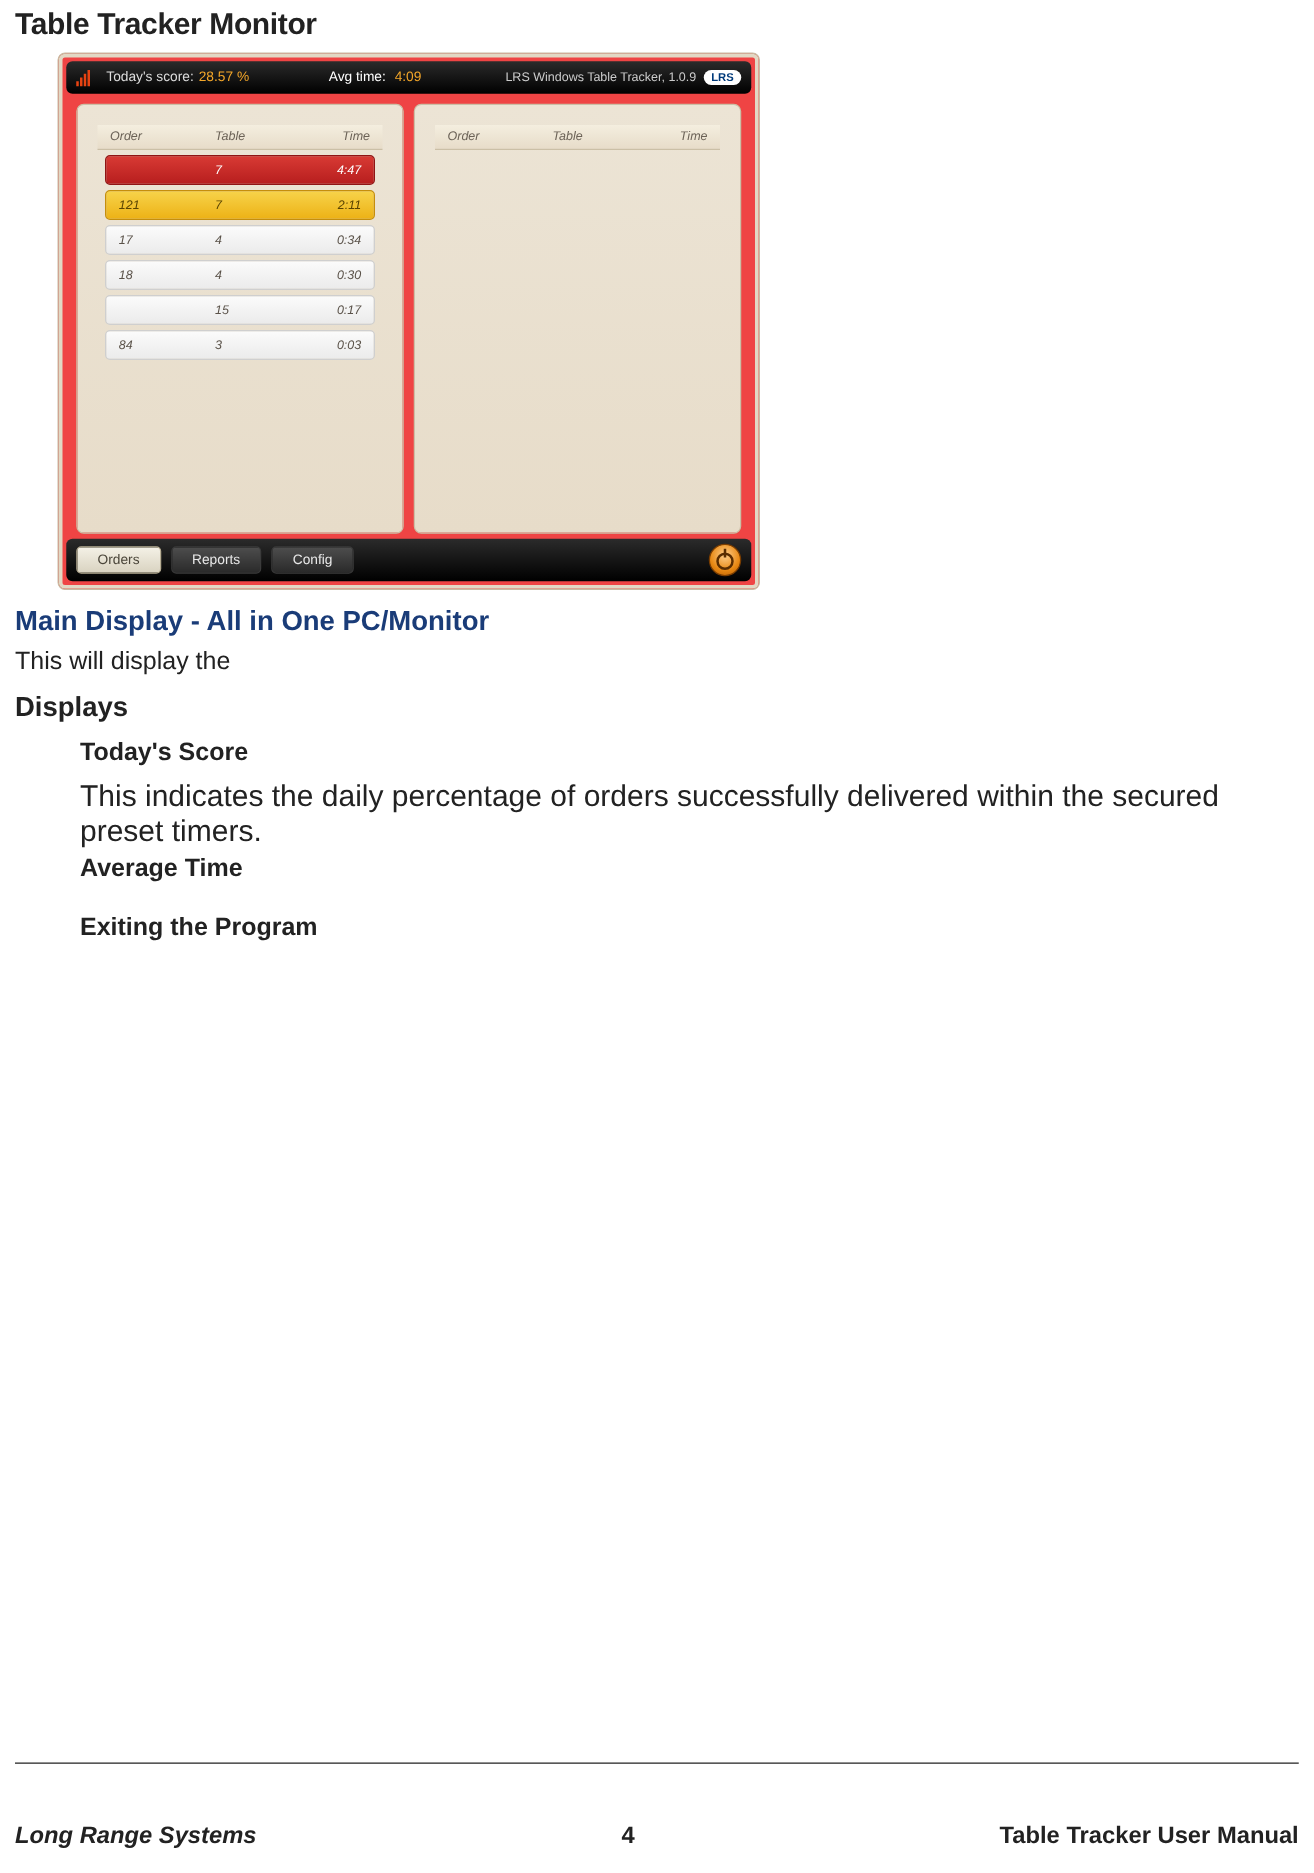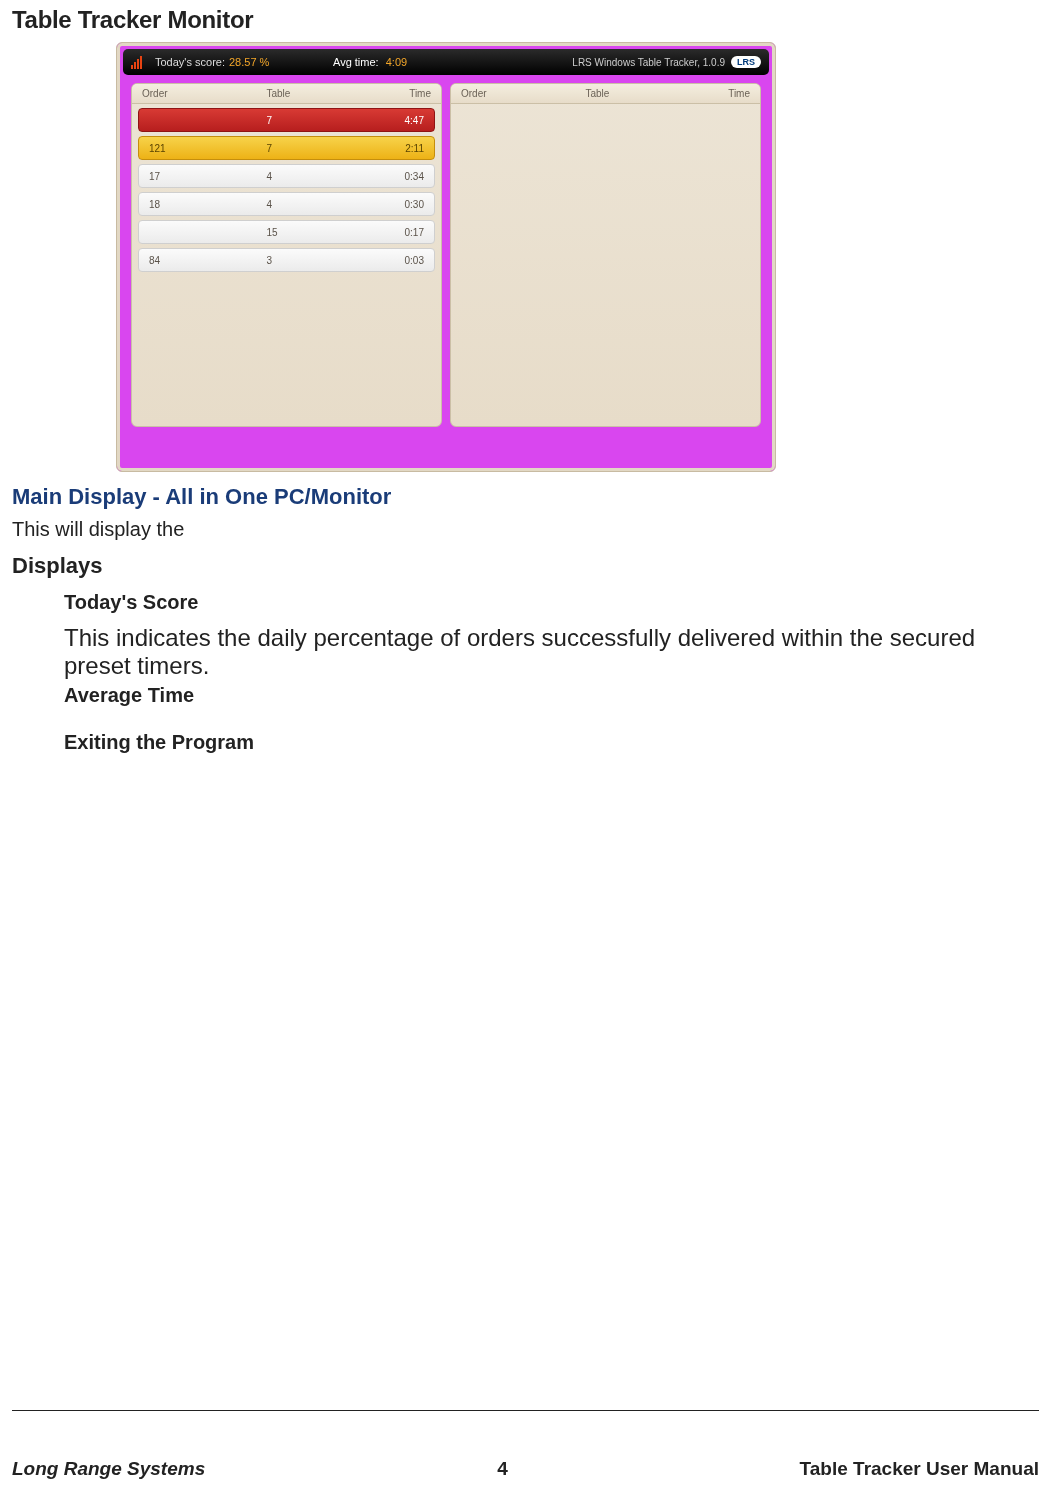--- a/index.html
+++ b/index.html
@@ -18,24 +18,24 @@
     position: relative;
   }
   h1.page-title {
     font-family: "Arial Narrow", Arial, sans-serif;
     font-weight: 700;
     font-size: 24px;
     letter-spacing: -0.3px;
     margin: 6px 0 8px 0;
   }
   .screenshot {
-    width: 660px;
+    width: 562px;
     height: 430px;
-    margin: 0 0 12px 104px;
-    background: #d946ef;
+    margin: 0 0 12px 34px;
+    background: #ef4444;
     border: 1px solid #c8bba2;
     border-radius: 6px;
     position: relative;
     overflow: hidden;
     box-shadow: inset 0 0 0 3px #e2d8c4;
   }
   .ss-topbar {
     position: absolute;
     top: 6px; left: 6px; right: 6px;
     height: 26px;
@@ -67,22 +67,23 @@
     border-radius:10px; padding:1px 6px;
   }
   .ss-body{
     position:absolute; top:40px; left:14px; right:14px; bottom:44px;
     display:flex; gap:8px;
   }
   .ss-col{
     flex:1; background: linear-gradient(#ece4d5,#e7dcc9);
     border:1px solid #cbbfa6;
     border-radius:6px;
-    padding:0;
+    padding:16px;
     overflow:hidden;
+    font-style:italic;
   }
   .ss-col-header{
     display:flex; font-size:10px; color:#6b6257;
     background: linear-gradient(#f4eedf,#e7dcc9);
     border-bottom:1px solid #cbbfa6;
     height:20px; align-items:center;
   }
   .ss-col-header div{ flex:1; padding:0 10px; }
   .ss-col-header div:last-child{ text-align:right; flex:0 0 60px;}
   .ss-row{
@@ -244,20 +245,26 @@
       </div>
       <div class="ss-col">
         <div class="ss-col-header">
           <div>Order</div>
           <div>Table</div>
           <div>Time</div>
         </div>
       </div>
     </div>
 
+    <div class="ss-bottombar">
+      <div class="ss-btn light">Orders</div>
+      <div class="ss-btn">Reports</div>
+      <div class="ss-btn">Config</div>
+      <div class="ss-power"></div>
+    </div>
   </div>
 
   <h2 class="section-sub">Main Display - All in One PC/Monitor</h2>
   <p class="intro">This will display the</p>
 
   <h2 class="displays">Displays</h2>
 
   <div class="indent">
     <h3 class="sub">Today's  Score</h3>
     <p class="body">This indicates the daily percentage of orders successfully delivered within the secured preset timers.</p>

